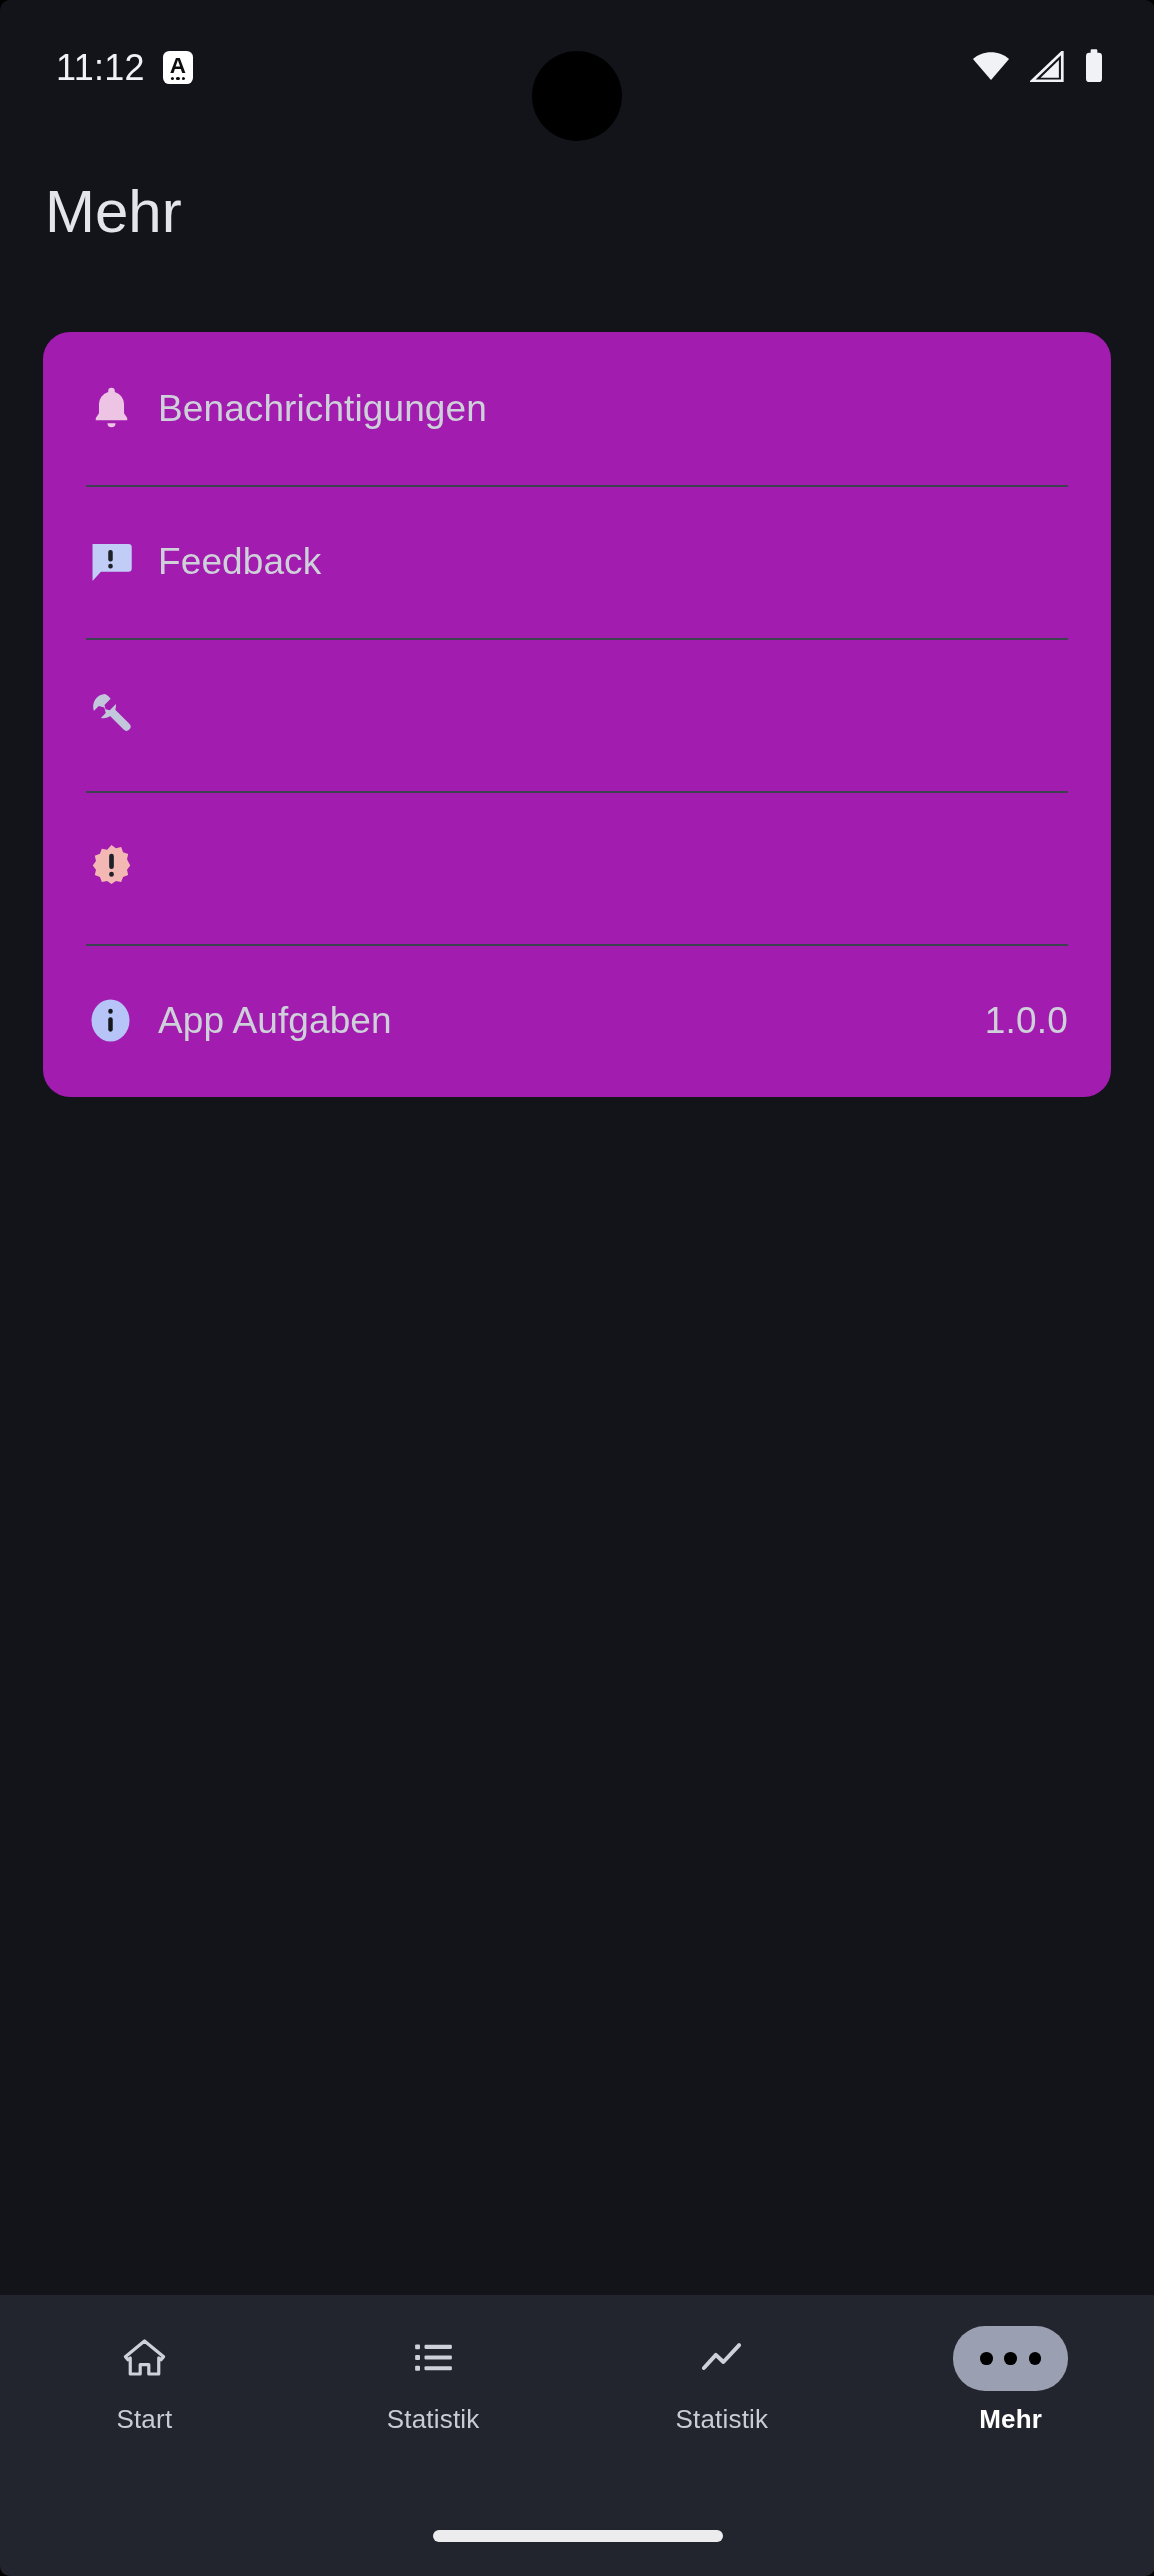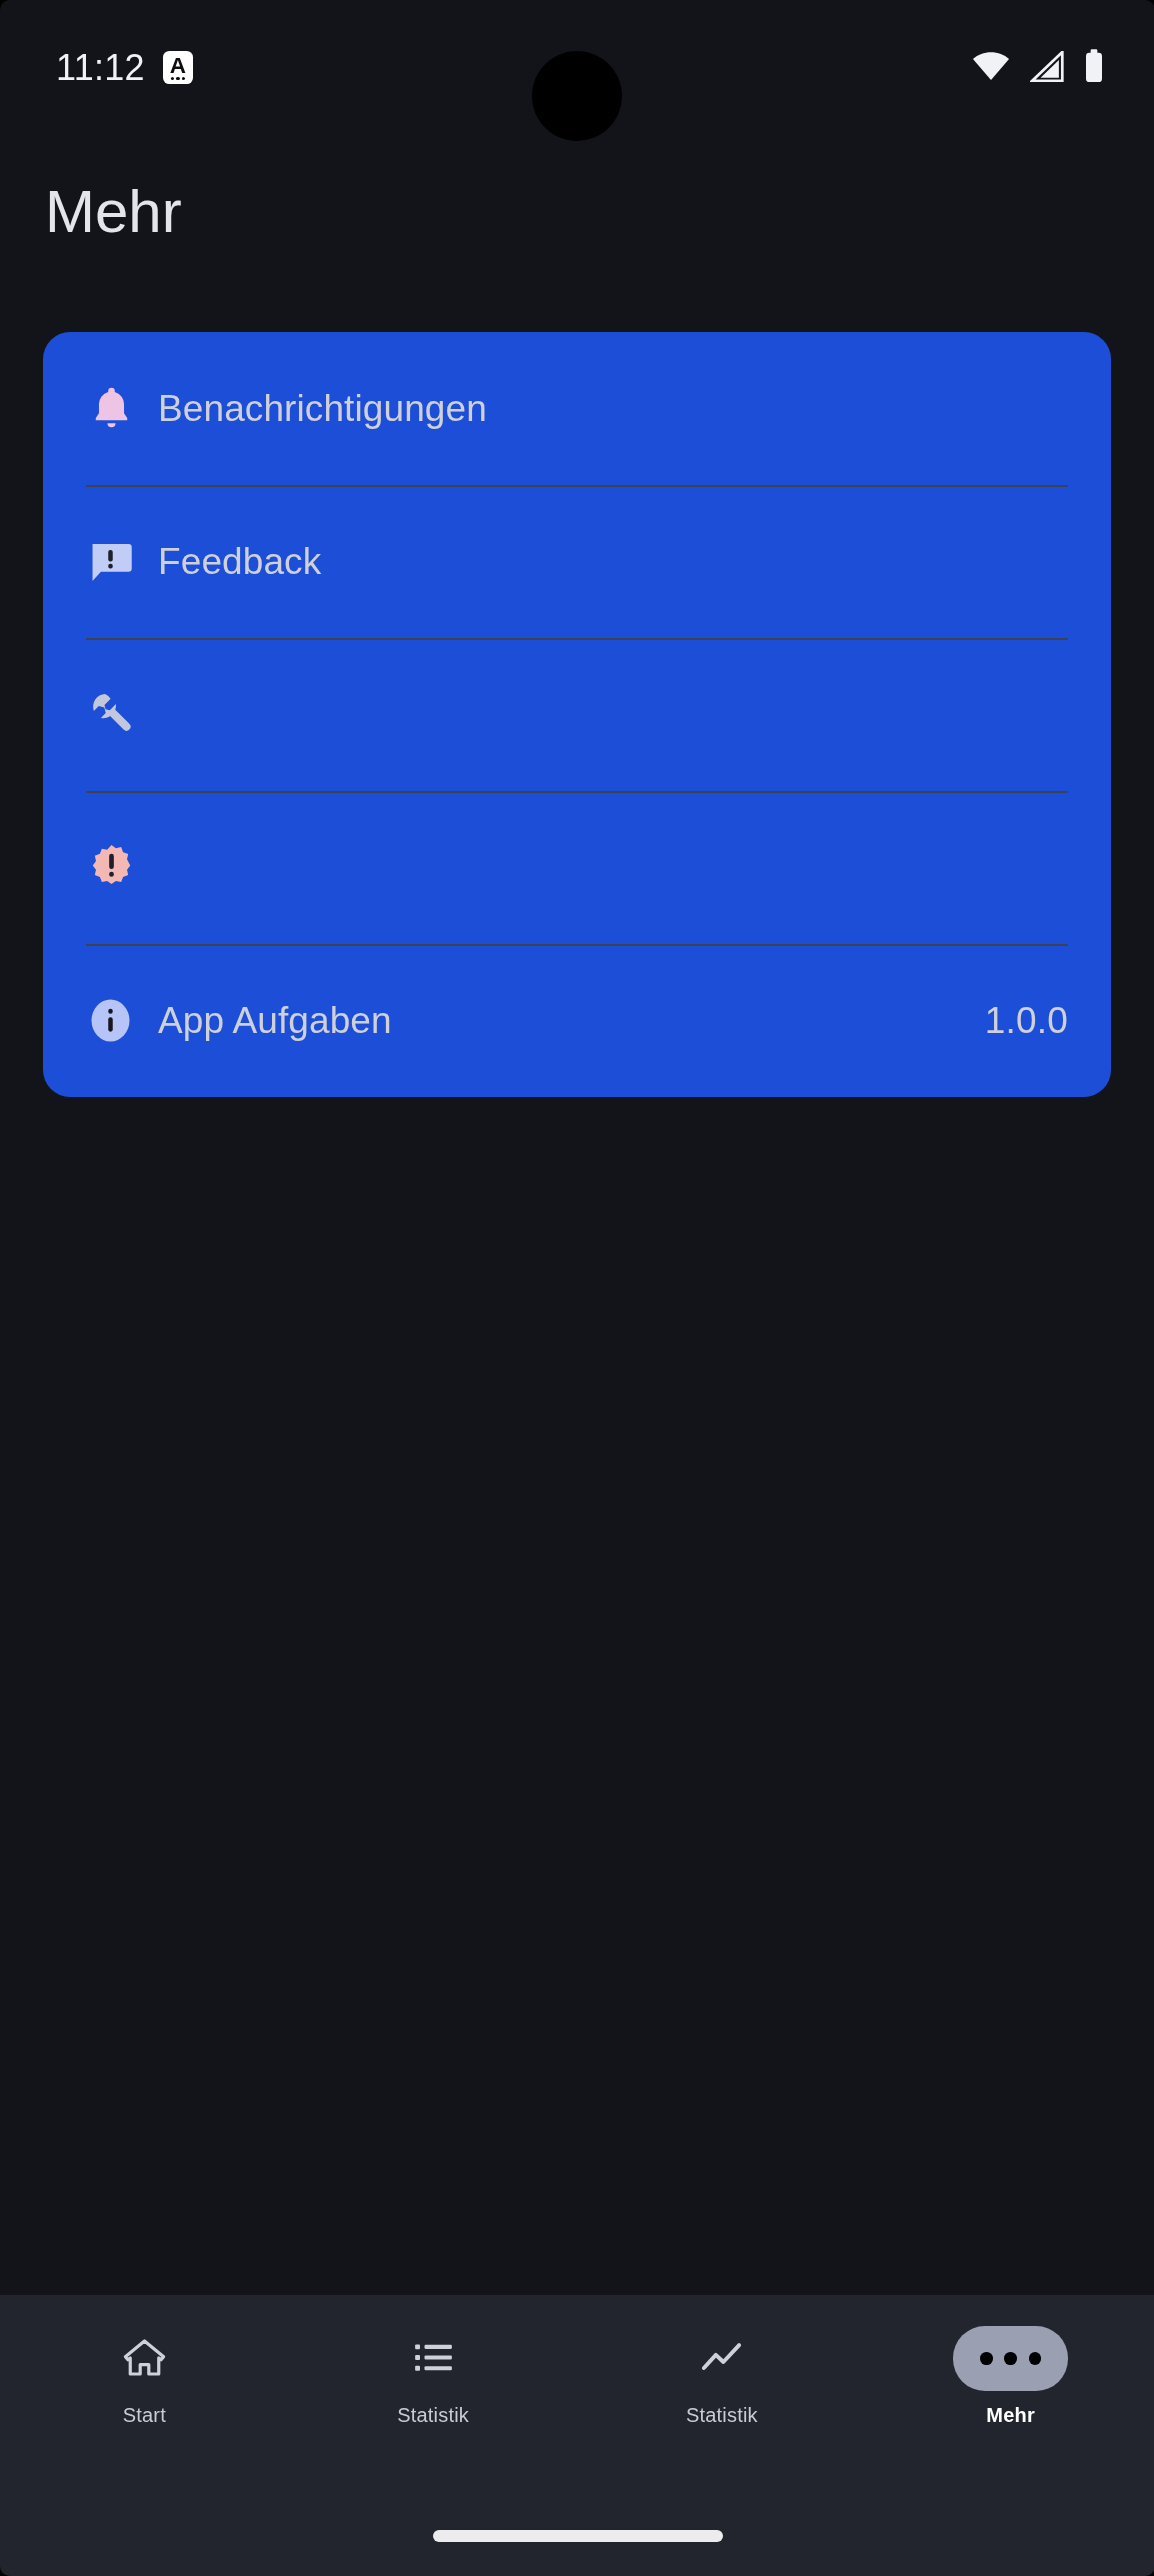--- a/index.html
+++ b/index.html
@@ -90,21 +90,21 @@
     letter-spacing: 0px;
     line-height: 1.15;
   }
 
   
   #settings-card {
     position: absolute;
     top: 332px;
     left: 43px;
     width: 1068px;
-    background: #1d4ed8;
+    background: #a21caf;
     border-radius: 27px;
     overflow: hidden;
   }
 
   .row {
     position: relative;
     height: 153px;
     display: flex;
     align-items: center;
     padding: 0 43px 0 43px;
@@ -159,21 +159,21 @@
     border-radius: 32px;
     display:flex;
     align-items:center;
     justify-content:center;
   }
   .nav-item.active .nav-icon-wrap {
     background: #9a9fb1;
   }
   .nav-label {
     color: #c9ccd4;
-    font-size: 20px;
+    font-size: 26px;
     font-weight: 400;
     letter-spacing: 0.2px;
   }
   .nav-item.active .nav-label {
     color: #ffffff;
     font-weight: 700;
   }
   .dots3 { display:flex; gap:11.7px; }
   .dots3 i { width:12.6px; height:12.6px; border-radius:50%; background:#000000; display:block; }
 

